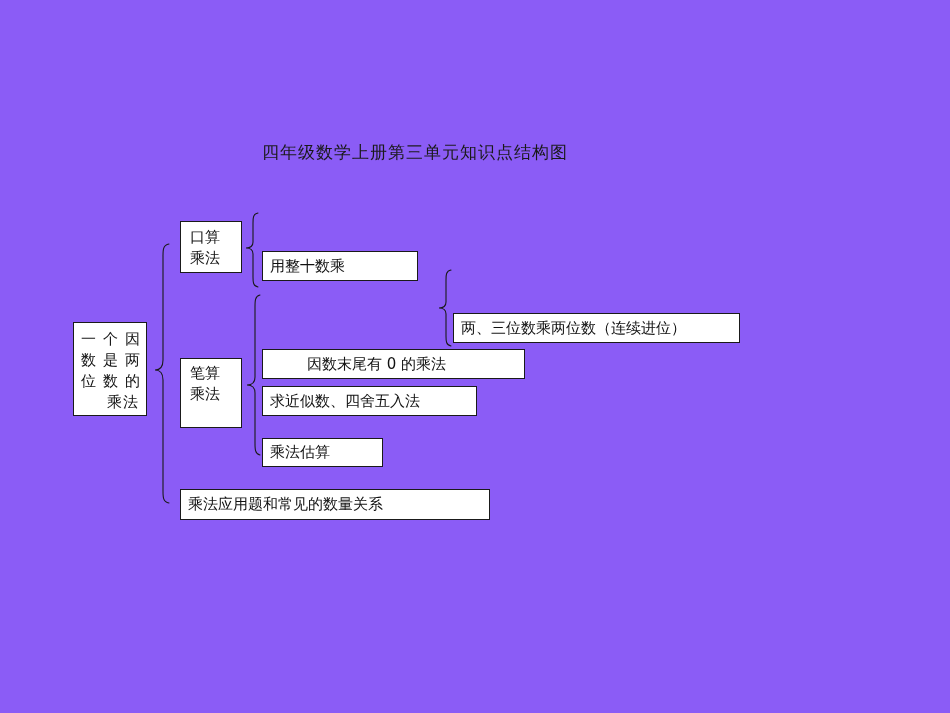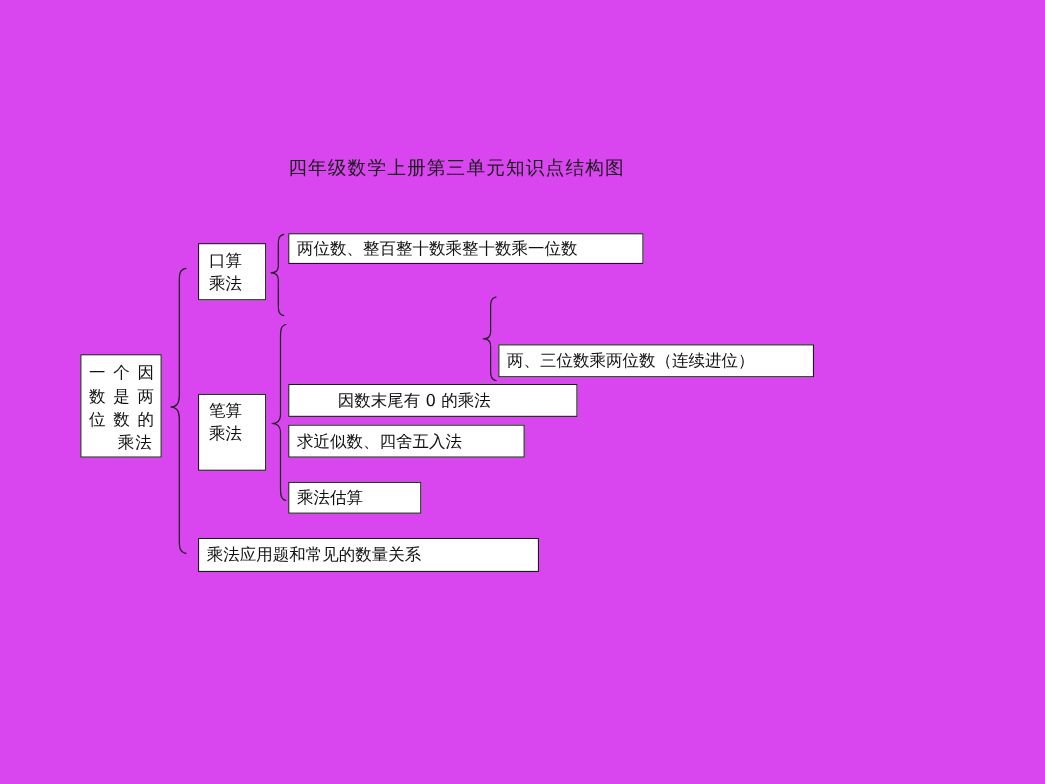--- a/index.html
+++ b/index.html
@@ -4,21 +4,21 @@
 <style>
   html, body {
     margin: 0;
     padding: 0;
     background: #ffffff;
   }
   #canvas {
     position: relative;
     width: 950px;
     height: 713px;
-    background: #d946ef;
+    background: #8b5cf6;
     font-family: "DejaVu Sans", "Liberation Sans", sans-serif;
     color: #111111;
     overflow: hidden;
   }
   .title {
     position: absolute;
     font-size: 17px;
     letter-spacing: 1px;
     color: #1a1a1a;
     white-space: nowrap;
@@ -87,24 +87,24 @@
 
   <div class="box multiline" style="left:180px; top:221px; width:62px; height:52px;">
     <span>口算</span><br>
     <span>乘法</span>
   </div>
 
   <svg class="brace" style="left:244px; top:212px;" width="17" height="76" viewBox="0 0 17 76">
     <path d="M 14 1 C 9 2 9 6 9 11 L 9 30 C 9 34 7 36 2 36 C 7 36 9 38 9 42 L 9 65 C 9 70 9 74 14 75"></path>
   </svg>
 
-  <div class="box" style="left:262px; top:212px; width:323px; height:28px;">
-    <span>两位数、整百整十数乘整十数乘一位数</span>
+
+  <div class="box" style="left:262px; top:251px; width:156px; height:30px;">
+    <span>用整十数乘</span>
   </div>
-
 
   <div class="box multiline" style="left:180px; top:358px; width:62px; height:70px;font-family:Liberation Mono, monospace;">
     <span>笔算</span><br>
     <span>乘法</span>
   </div>
 
   <svg class="brace" style="left:245px; top:294px;" width="18" height="162" viewBox="0 0 18 162">
     <path d="M 15 1 C 10 2 10 7 10 13 L 10 83 C 10 88 8 91 2 91 C 8 91 10 94 10 99 L 10 149 C 10 155 10 160 15 161"></path>
   </svg>
 

